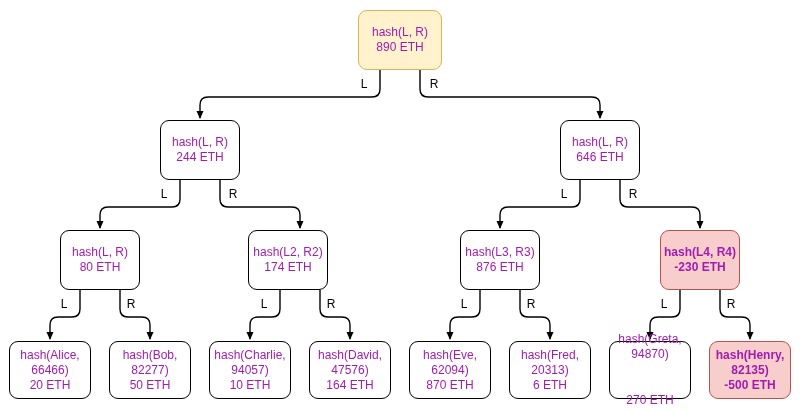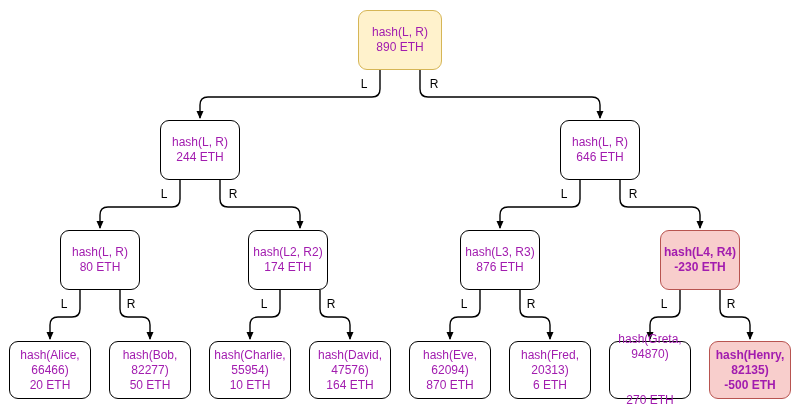--- a/index.html
+++ b/index.html
@@ -119,21 +119,21 @@
 
   <div class="node node--leaf" style="left:9px;top:341px;">
     <div class="node-label">hash(Alice, 66466)</div>
     <div class="node-value">20 ETH</div>
   </div>
   <div class="node node--leaf" style="left:109px;top:341px;">
     <div class="node-label">hash(Bob, 82277)</div>
     <div class="node-value">50 ETH</div>
   </div>
   <div class="node node--leaf" style="left:209px;top:341px;">
-    <div class="node-label">hash(Charlie, 55954)</div>
+    <div class="node-label">hash(Charlie, 94057)</div>
     <div class="node-value">10 ETH</div>
   </div>
   <div class="node node--leaf" style="left:309px;top:341px;">
     <div class="node-label">hash(David, 47576)</div>
     <div class="node-value">164 ETH</div>
   </div>
   <div class="node node--leaf" style="left:409px;top:341px;">
     <div class="node-label">hash(Eve, 62094)</div>
     <div class="node-value">870 ETH</div>
   </div>

